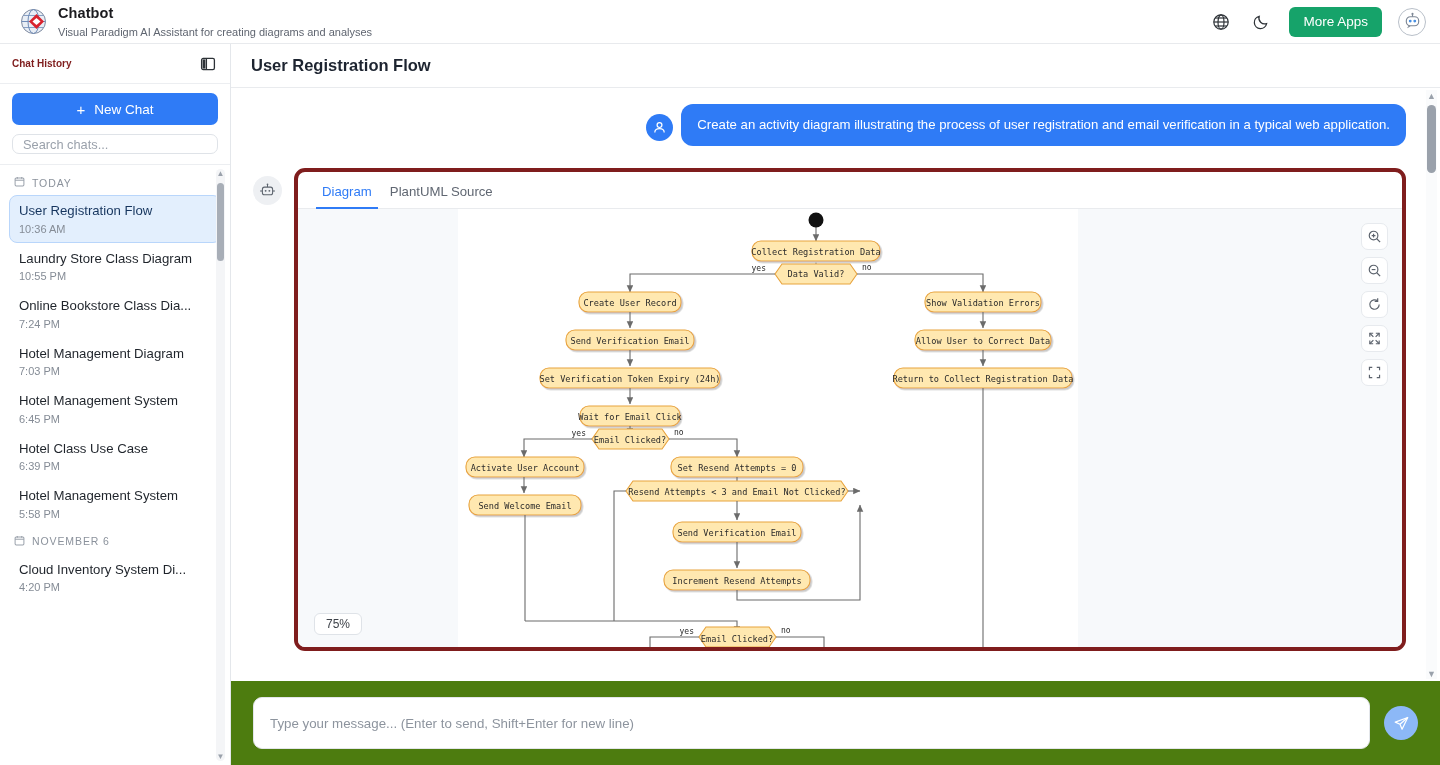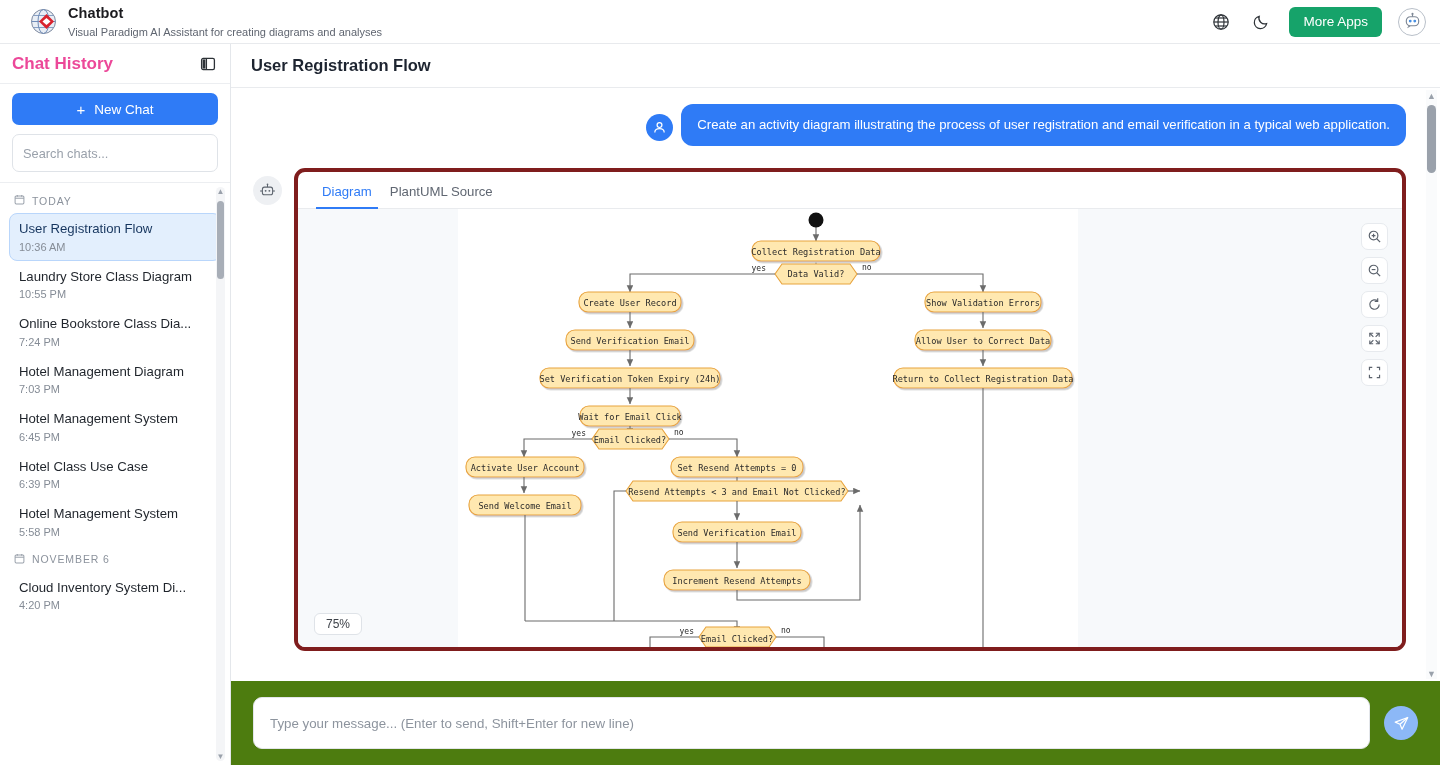--- a/index.html
+++ b/index.html
@@ -10,21 +10,21 @@
     overflow: hidden;
   }
   .app { position: relative; width: 1440px; height: 765px; display: flex; flex-direction: column; }
 
   
   .topbar {
     height: 44px; flex: 0 0 44px;
     background: #ffffff;
     border-bottom: 1px solid #e8eaed;
     display: flex; align-items: center;
-    padding: 0 14px 0 30px;
+    padding: 0 14px 0 20px;
   }
   .brand { display: flex; align-items: center; gap: 11px; }
   .brand-logo { width: 27px; height: 27px; position: relative; flex: 0 0 27px; }
   .brand-text { display: flex; flex-direction: column; justify-content: center; line-height: 1.15; }
   .brand-title { font-size: 14.5px; font-weight: bold; color: #1b1b1f; letter-spacing: .1px; }
   .brand-sub { font-size: 11px; color: #5f6570; margin-top: 4px; }
   .topbar-right { margin-left: auto; display: flex; align-items: center; gap: 16px; }
   .icon-btn { width: 24px; height: 24px; display: flex; align-items: center; justify-content: center; cursor: pointer; color: #2d3237; }
   .more-apps {
     background: #16a36a; color: #fff; border: none; border-radius: 6px;
@@ -42,31 +42,31 @@
   
   .sidebar {
     width: 231px; flex: 0 0 231px;
     background: #ffffff; border-right: 1px solid #e4e7eb;
     display: flex; flex-direction: column; min-height: 0;
   }
   .sb-header {
     height: 40px; flex: 0 0 40px; display: flex; align-items: center;
     padding: 0 12px 0 12px; border-bottom: 1px solid #eceef1;
   }
-  .sb-title { font-size: 17px; font-weight: bold; color: #ec4899; }
+  .sb-title { font-size: 10px; font-weight: bold; color: #7f1d1d; }
   .sb-collapse { margin-left: auto; width: 20px; height: 20px; cursor: pointer; display:flex; align-items:center; justify-content:center; }
   .sb-actions { padding: 9px 12px 10px; border-bottom: 1px solid #eceef1; }
   .new-chat {
     width: 100%; height: 32px; border-radius: 7px; border: none;
     background: #2f7bf6; color: #fff; font-size: 13.5px; font-family: inherit;
     display: flex; align-items: center; justify-content: center; gap: 9px; cursor: pointer;
   }
   .new-chat .plus { font-size: 15px; line-height: 1; }
   .search-box {
-    margin-top: 9px; width: 100%; height: 38px; border-radius: 7px;
+    margin-top: 9px; width: 100%; height: 20px; border-radius: 7px;
     border: 1px solid #dfe3e8; background: #fff; padding: 0 10px;
     font-size: 12.8px; font-family: inherit; color: #3c4148; outline: none;
   }
   .search-box::placeholder { color: #9aa1ab; }
 
   .chat-list { flex: 1 1 auto; overflow: hidden; position: relative; padding: 4px 0 0 0; }
   .group-hdr {
     display: flex; align-items: center; gap: 7px;
     padding: 7px 12px 6px 14px; font-size: 10.5px; letter-spacing: .9px;
     color: #8b929c; text-transform: uppercase;

